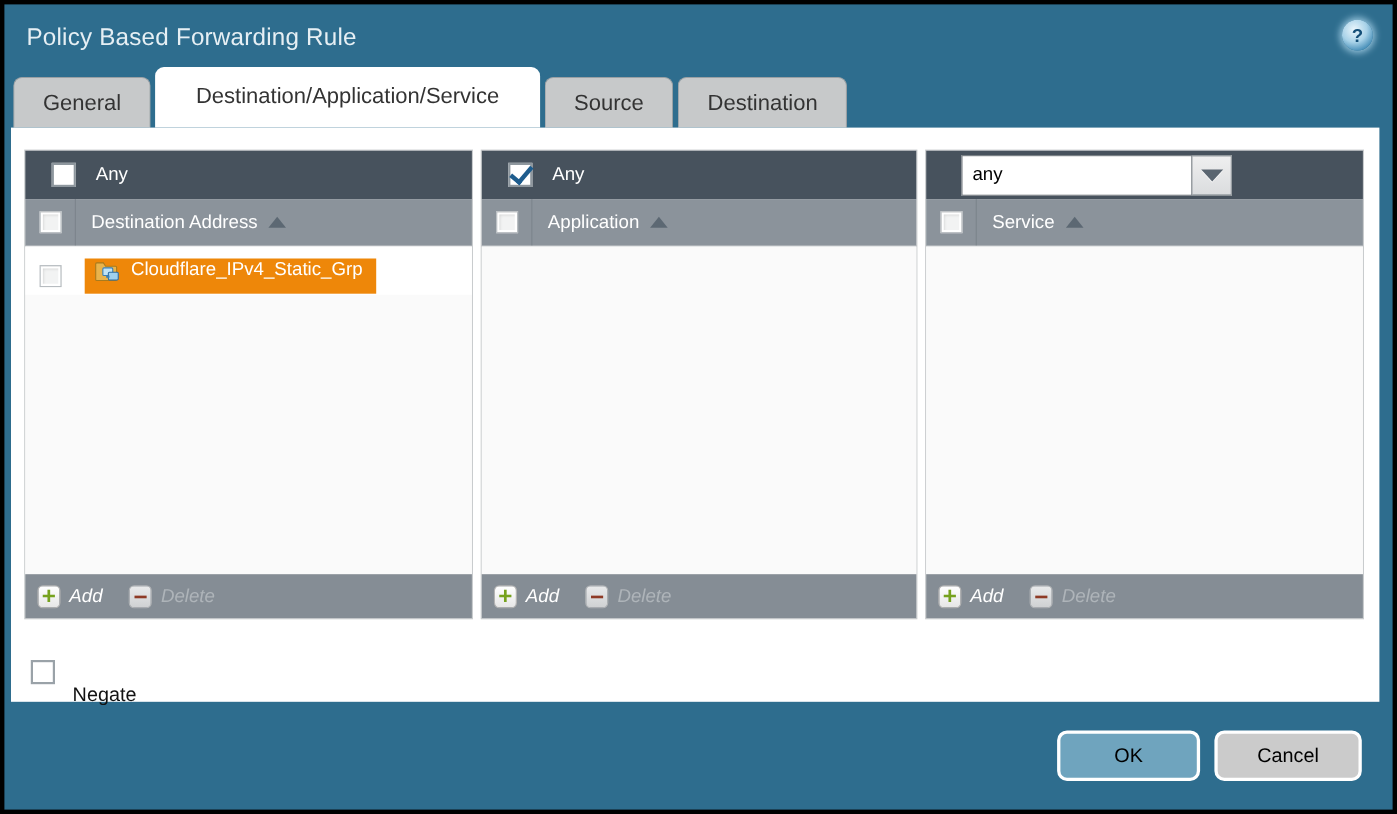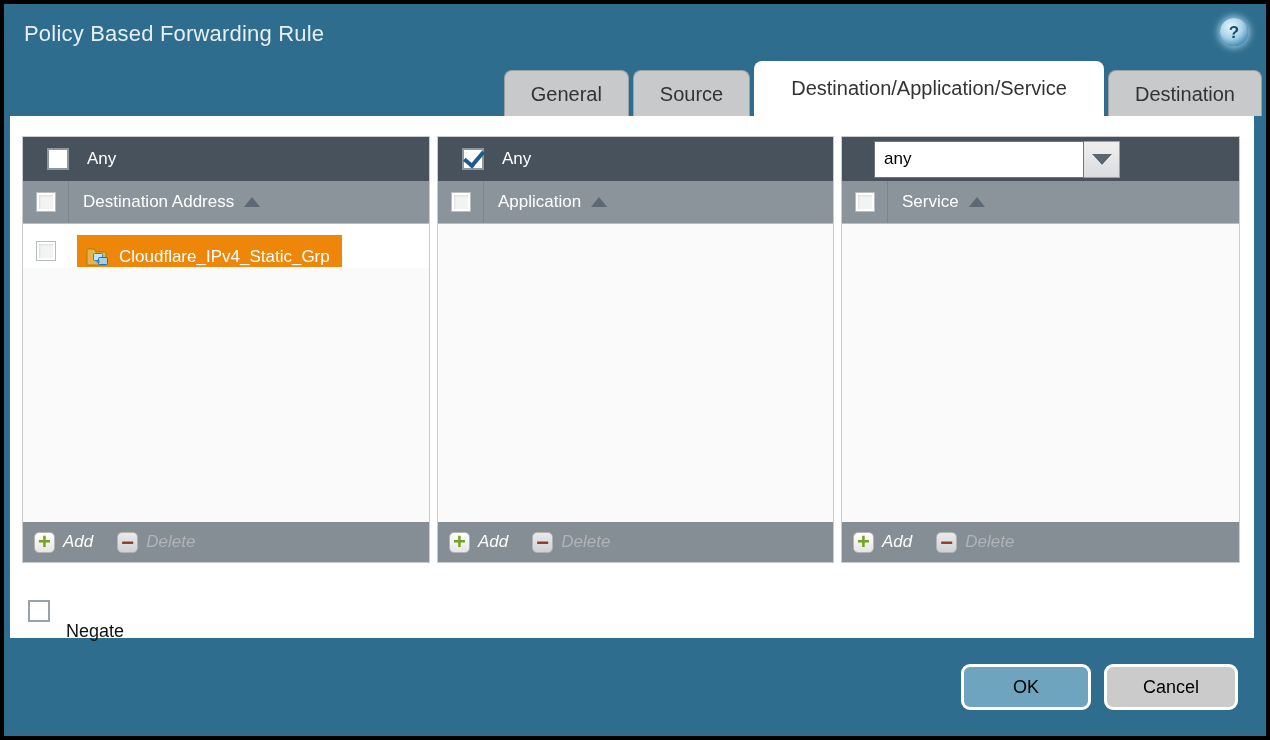--- a/index.html
+++ b/index.html
@@ -10,21 +10,21 @@
   }
   
   .titlebar { height:60px; position:relative; display:flex; align-items:center; }
   .title { color:#E6EFF4; font-size:22px; padding-left:20px; letter-spacing:.2px; }
   .help { position:absolute; top:14px; right:18px; width:28px; height:28px; border-radius:50%;
           background:radial-gradient(circle at 40% 32%, #eaf6fc 0%, #a8d2e8 45%, #3f89b4 80%, #2a6e99 100%);
           box-shadow:0 0 7px 2px rgba(190,228,248,.75); display:flex; align-items:center; justify-content:center;
           cursor:pointer; }
   .help span { color:#134e77; font-size:17px; font-weight:bold; line-height:1; }
   
-  .tabs { height:52px; display:flex; align-items:flex-end; padding-left:8px;justify-content:flex-end; }
+  .tabs { height:52px; display:flex; align-items:flex-end; padding-left:8px; }
   .tab { background:#C7C9CA; color:#333; font-size:20px; height:46px; line-height:46px;
          padding:0 26px; border-radius:8px 8px 0 0; margin-right:4px;
          border:1px solid #9aa0a4; border-bottom:none; white-space:nowrap; cursor:pointer; }
   .tab.active { background:#fff; color:#333; height:55px; line-height:55px; padding:0 37px;
                 border:none; position:relative; z-index:2; }
   
   .content { margin-left:6px; margin-right:12px; background:#fff; height:522px; position:relative; }
   .columns { display:flex; gap:7px; padding:20px 0 0 12px; }
   .col { border:1px solid #C9CCCE; background:#FAFAFA; }
   .col-dest { width:408px; } .col-apps { width:397px; } .col-svc  { width:399px; }
@@ -49,21 +49,21 @@
   
   .cb { width:22px; height:22px; background:#fff; border:2px solid #8e979e; position:relative; cursor:pointer; }
   .cb.small { width:20px; height:20px; background:#f2f3f3; border:1px solid #b7bcc0;
               box-shadow:inset 0 0 0 2px #fff, inset 2px 2px 3px rgba(0,0,0,.18); }
   .cb.checked::after { content:""; position:absolute; left:4px; top:-3px; width:8px; height:16px;
               border-right:4px solid #1E5C8D; border-bottom:4px solid #1E5C8D; transform:rotate(40deg); }
   .cb.negate-cb { border:2px solid #9aa2a8; }
   
   .row { display:flex; align-items:center; padding-top:9px; background:#fff; height:44px; }
   .row .cbwrap { width:46px; display:flex; justify-content:center; }
-  .selitem { display:inline-flex; align-items:flex-end; gap:9px; background:#EE8709; height:32px;
+  .selitem { display:inline-flex; align-items:flex-start; gap:9px; background:#EE8709; height:32px;
              padding:0 12px 0 9px; margin-left:8px; cursor:pointer; }
   .selitem .lbl { color:#fff; font-size:17px; }
   
   .dd { display:flex; margin-left:8px; cursor:pointer; }
   .dd-input { width:210px; height:37px; background:#fff; border:1px solid #6e757b; display:flex;
               align-items:center; padding-left:9px; font-size:17px; color:#000; }
   .dd-btn { width:36px; height:37px; background:linear-gradient(#efefef,#dadcde); border:1px solid #9aa0a4;
             border-left:none; display:flex; align-items:center; justify-content:center; }
   .tri-down { width:0; height:0; border-left:10px solid transparent; border-right:10px solid transparent;
               border-top:11px solid #5A6570; filter:drop-shadow(0 1px 0 #fafafa); }
@@ -85,22 +85,22 @@
 
   <div class="titlebar">
     <div class="title">Policy Based Forwarding Rule</div>
     <div class="help">
       <span>?</span>
     </div>
   </div>
 
   <div class="tabs">
     <div class="tab">General</div>
+    <div class="tab active">Destination/Application/Service</div>
     <div class="tab">Source</div>
-    <div class="tab active">Destination/Application/Service</div>
     <div class="tab">Destination</div>
   </div>
 
   <div class="content">
     <div class="columns">
 
       <div class="col col-dest">
         <div class="anybar">
           <div class="cb"></div>
           <span class="lbl">Any</span>

